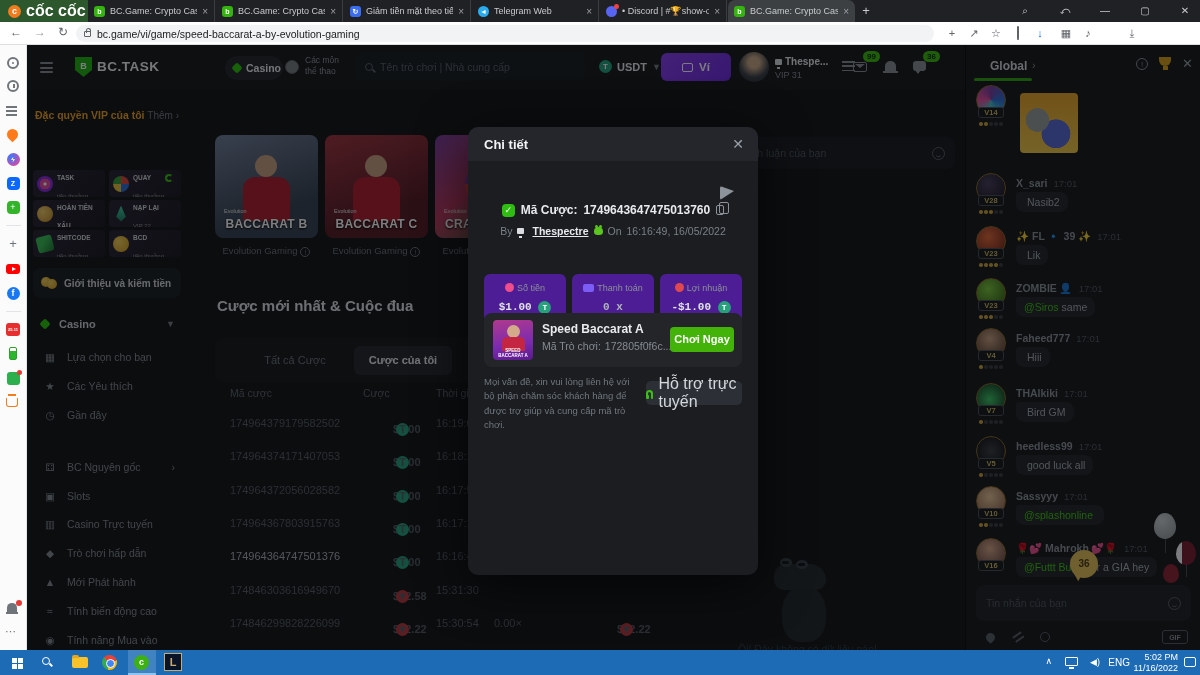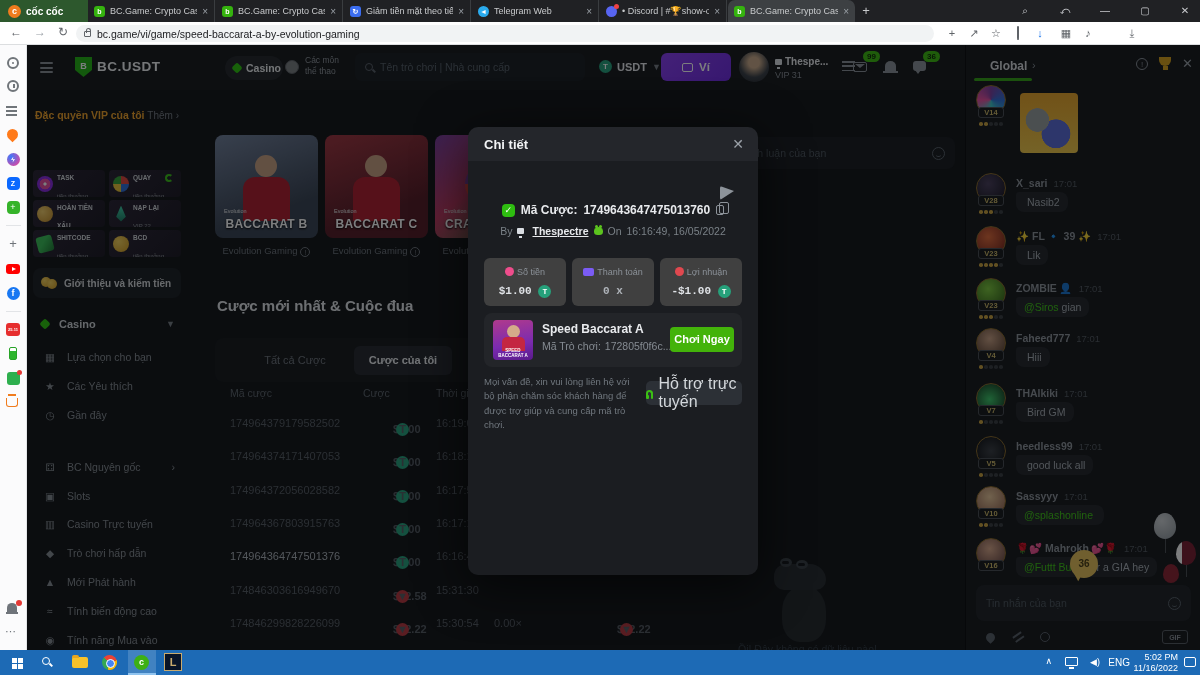--- a/index.html
+++ b/index.html
@@ -6,21 +6,21 @@
   html,body { width:1200px; height:675px; overflow:hidden; background:#000;
               font-family:"Liberation Sans", sans-serif; }
   #screen { position:relative; width:1200px; height:675px; overflow:hidden; }
 
   
   #tabstrip { position:absolute; left:0; top:0; width:1200px; height:22px; background:#202124; }
   #cclogo { position:absolute; left:0; top:0; width:88px; height:22px; background:#2d582d;
             display:flex; align-items:center; gap:5px; padding-left:8px; }
   .cup { width:13px; height:13px; border-radius:50%; background:#f07c1e; color:#fff;
          font-size:9px; font-weight:bold; text-align:center; line-height:13px; }
-  #cclogo b { color:#fff; font-size:10px; font-weight:bold; }
+  #cclogo b { color:#fff; font-size:16px; font-weight:bold; }
   .tab { position:absolute; top:0; height:22px; width:127px; display:flex; align-items:center;
          gap:5px; padding:0 6px; border-right:1px solid #3a3d40; }
   .tab.active { background:#3d4043; border-radius:7px 7px 0 0; border-right:none; }
   .tab .ttl { flex:1; font-size:9px; color:#c8cacc; white-space:nowrap; overflow:hidden; }
   .tab .cx { color:#9aa0a6; font-size:10px; }
   .fav { width:11px; height:11px; border-radius:3px; flex:0 0 auto; position:relative;
          color:#fff; font-size:7px; font-weight:bold; text-align:center; line-height:11px; }
   .fav.bc { background:#35b30e; }
   .fav.blue { background:#3b6df0; border-radius:3px; }
   .fav.tg { background:#2aabee; border-radius:50%; }
@@ -336,21 +336,21 @@
   #midrow b { color:#e8eaed; font-size:12px; }
   .cpy { width:8px; height:10px; border:1.2px solid #8d939a; border-radius:2px; position:relative; }
   .cpy::after { content:""; position:absolute; left:2px; top:-4px; width:8px; height:10px;
                 border:1.2px solid #8d939a; border-radius:2px; }
   #mbyrow { position:absolute; left:0; top:64px; width:290px; display:flex; align-items:center;
             justify-content:center; gap:5px; font-size:10.5px; color:#7a8187; }
   #mbyrow b { color:#e8eaed; text-decoration:underline; }
   .frog { width:9px; height:8px; border-radius:50% 50% 40% 40%; background:#5cc41e; position:relative; }
   .frog::after { content:""; position:absolute; left:1px; top:-2px; width:3px; height:3px; border-radius:50%;
                  background:#5cc41e; box-shadow:4px 0 0 #5cc41e; }
-  .statc { position:absolute; top:97px; width:82px; height:48px; background:#404040; border-radius:6px; }
+  .statc { position:absolute; top:113px; width:82px; height:48px; background:#4c1d95; border-radius:6px; }
   .statc .sl { position:absolute; left:0; top:9px; width:82px; text-align:center; color:#8b9198;
                font-size:9px; }
   .statc .sv { position:absolute; left:0; top:27px; width:82px; text-align:center; color:#dfe2e6;
                font-size:11px; font-weight:bold;font-family:Liberation Mono, monospace; }
   .sic { display:inline-block; width:9px; height:9px; border-radius:50%; vertical-align:-1px; margin-right:3px; }
   .sic.bag { background:#ef4d8c; }
   .sic.card { background:#7b5cf5; border-radius:2px; width:11px; height:8px; }
   .sic.prof { background:#e0484f; }
   #gamecard { position:absolute; left:16px; top:152px; width:258px; height:54px; background:#232529;
               border-radius:8px; }
@@ -510,21 +510,21 @@
 
   <div id="webpage">
 
     <div id="appheader">
       <div class="hamb">
           <i></i>
           <i></i>
           <i></i>
         </div>
       <div class="bcshield">B</div>
-      <div id="bclogo">BC.USDT</div>
+      <div id="bclogo">BC.TASK</div>
       <div id="casinopill">
         <span class="diam"></span>
         <span>Casino</span>
       </div>
       <div class="bball"></div>
       <div id="sportslbl">Các môn thể thao</div>
       <div id="searchpill">
         <span class="mag"></span>
         <input placeholder="Tên trò chơi | Nhà cung cấp" style="">
       </div>
@@ -817,21 +817,21 @@
         <div class="mav av3"></div>
         <div class="vbadge">V23</div>
         <div class="pips">
             <i class="f"></i>
             <i class="f"></i>
             <i class="f"></i>
             <i></i>
             <i></i>
           </div>
         <div class="mname"><span>ZOMBIE 👤</span><span class="mtime">17:01</span></div>
-        <div class="mbub"><span class="mention">@Siros</span><span>gian</span></div>
+        <div class="mbub"><span class="mention">@Siros</span><span>same</span></div>
       </div>
 
       <div class="msg" style="top:283px">
         <div class="mav av4"></div>
         <div class="vbadge">V4</div>
         <div class="pips">
             <i class="f"></i>
             <i></i>
             <i></i>
             <i></i>

